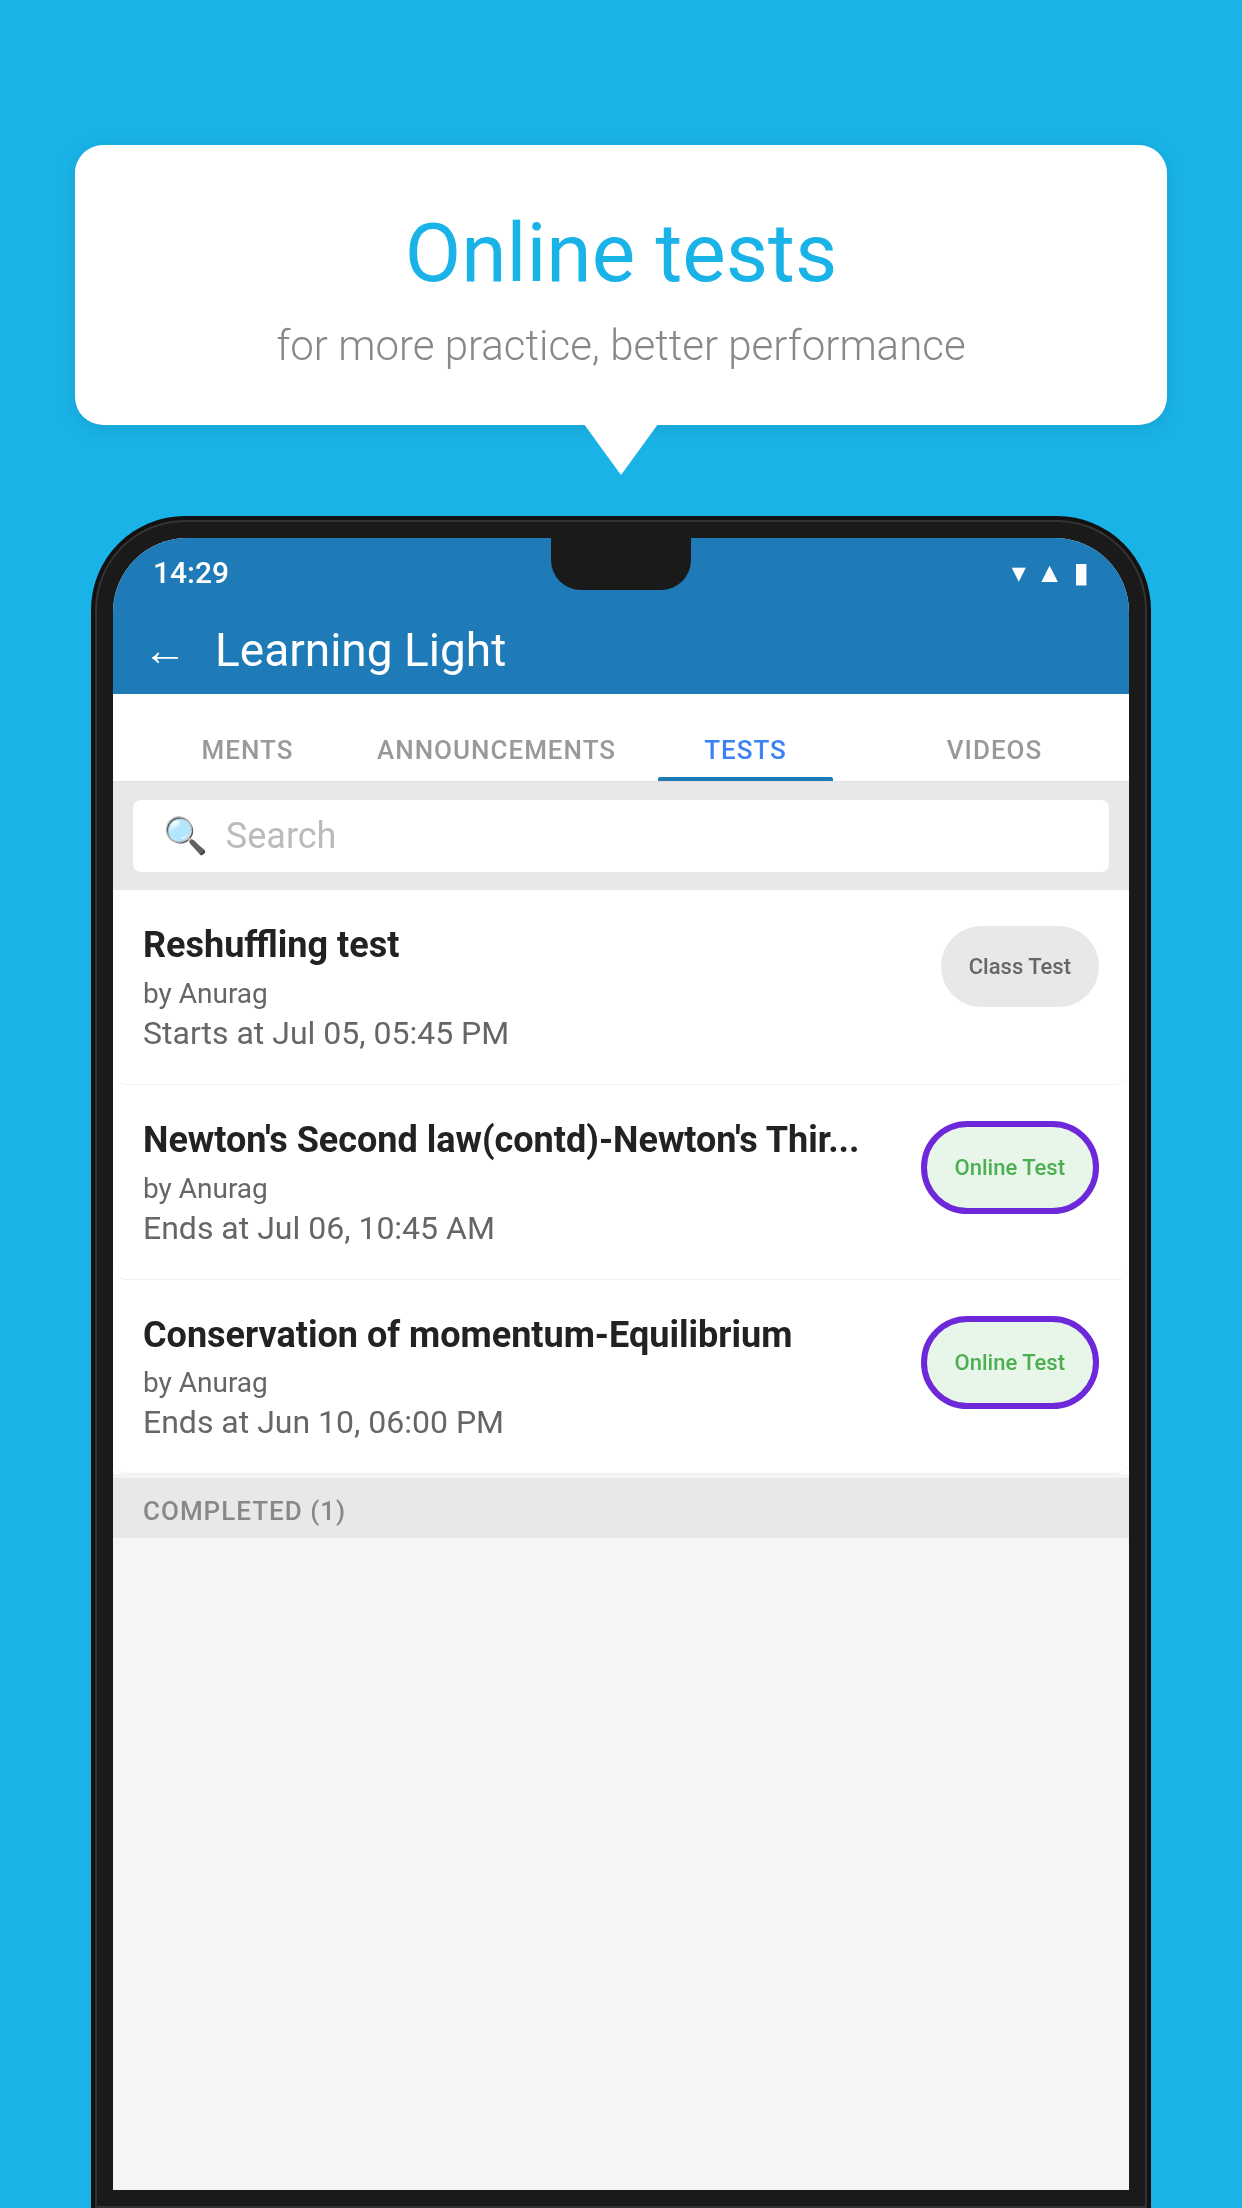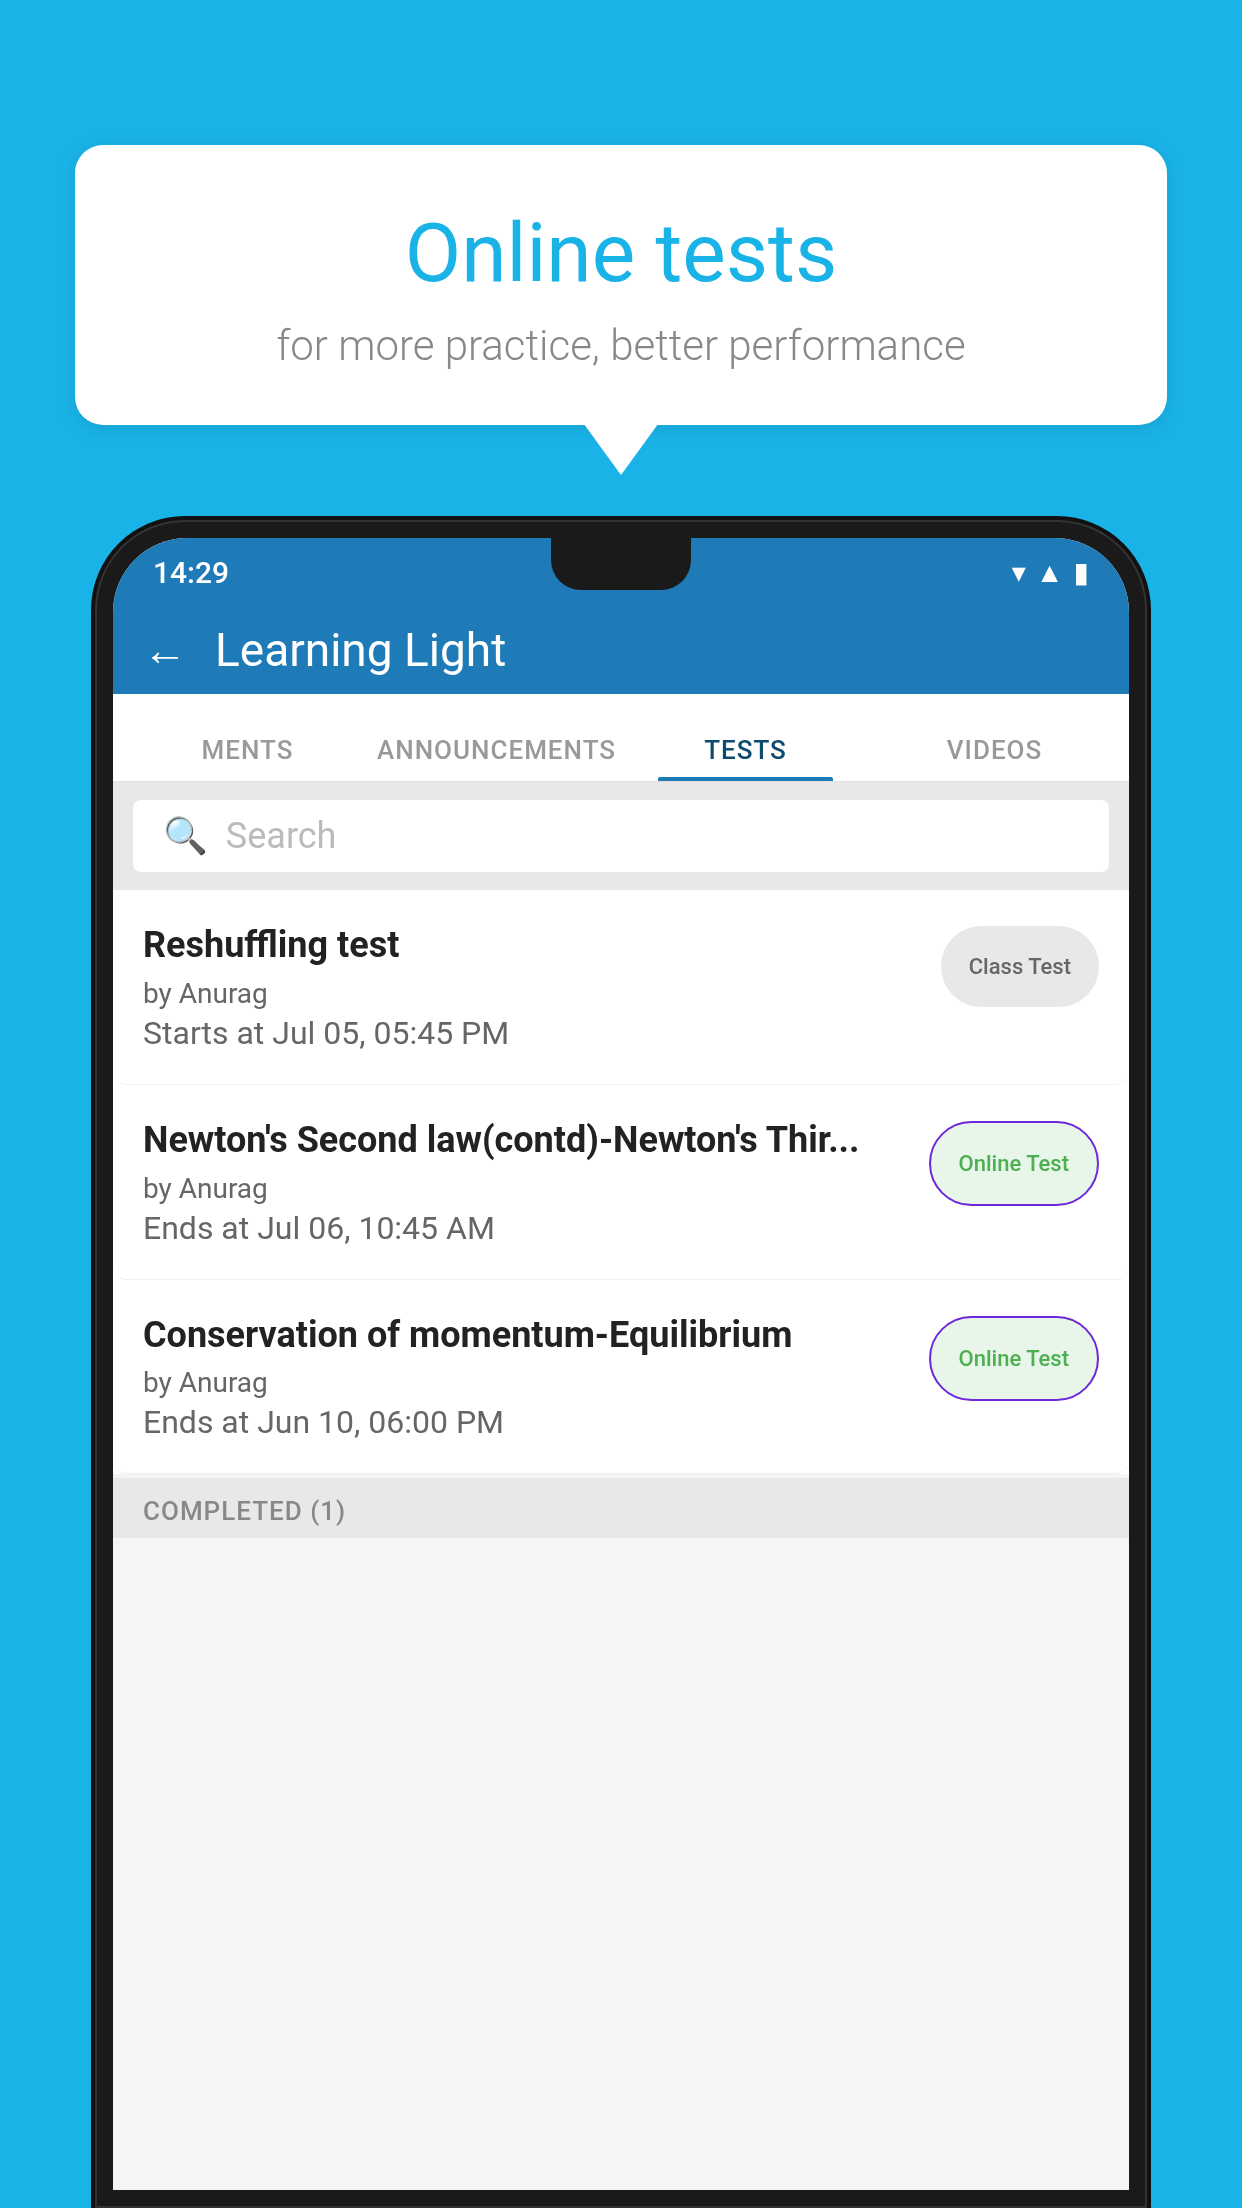--- a/index.html
+++ b/index.html
@@ -148,21 +148,21 @@
       padding: 0 0 16px;
       font-size: 26px;
       font-weight: 500;
       color: #999;
       letter-spacing: 1px;
       cursor: pointer;
       position: relative;
       white-space: nowrap;
     }
     .tab-item.active {
-      color: #0c4a6e;
+      color: #3b82f6;
     }
     .tab-item.active::after {
       content: '';
       position: absolute;
       bottom: 0;
       left: 15%;
       right: 15%;
       height: 4px;
       background: #1e7bb8;
       border-radius: 2px 2px 0 0;
@@ -246,21 +246,21 @@
       flex-shrink: 0;
       text-align: center;
     }
     .badge-class {
       background: #e8e8e8;
       color: #666;
     }
     .badge-online {
       background: #e8f5e9;
       color: #4caf50;
-      border: 2px solid #6d28d9;
+      border: 6px solid #6d28d9;
     }
 
     
     .completed-section {
       background: #e8e8e8;
       padding: 18px 30px 12px;
       margin-top: 4px;
     }
   </style>
 </head>

